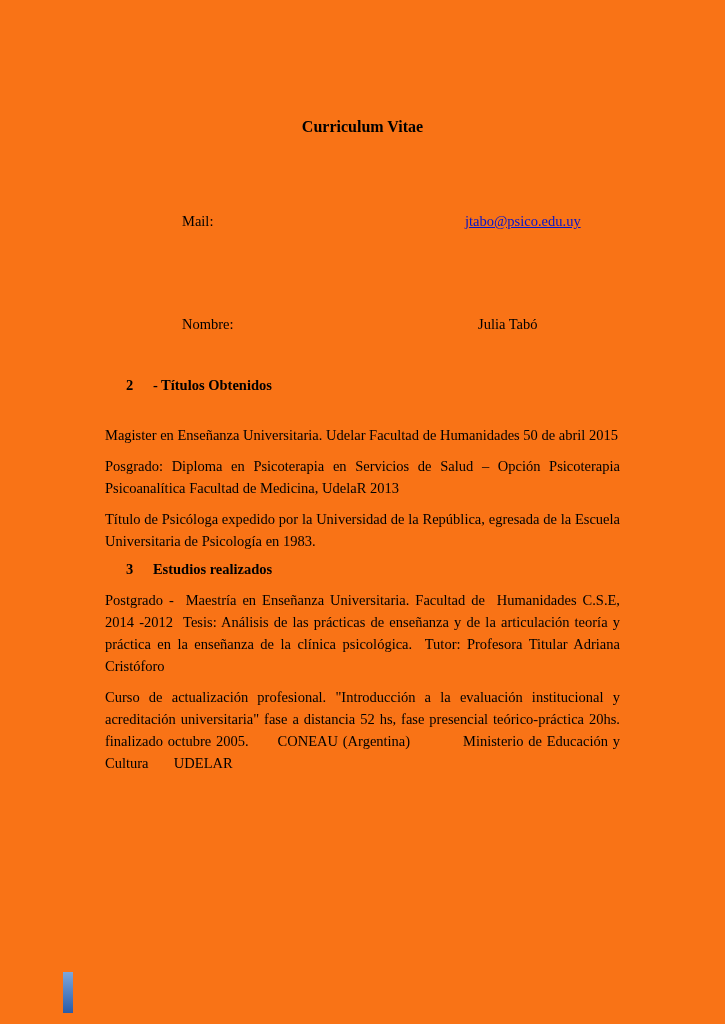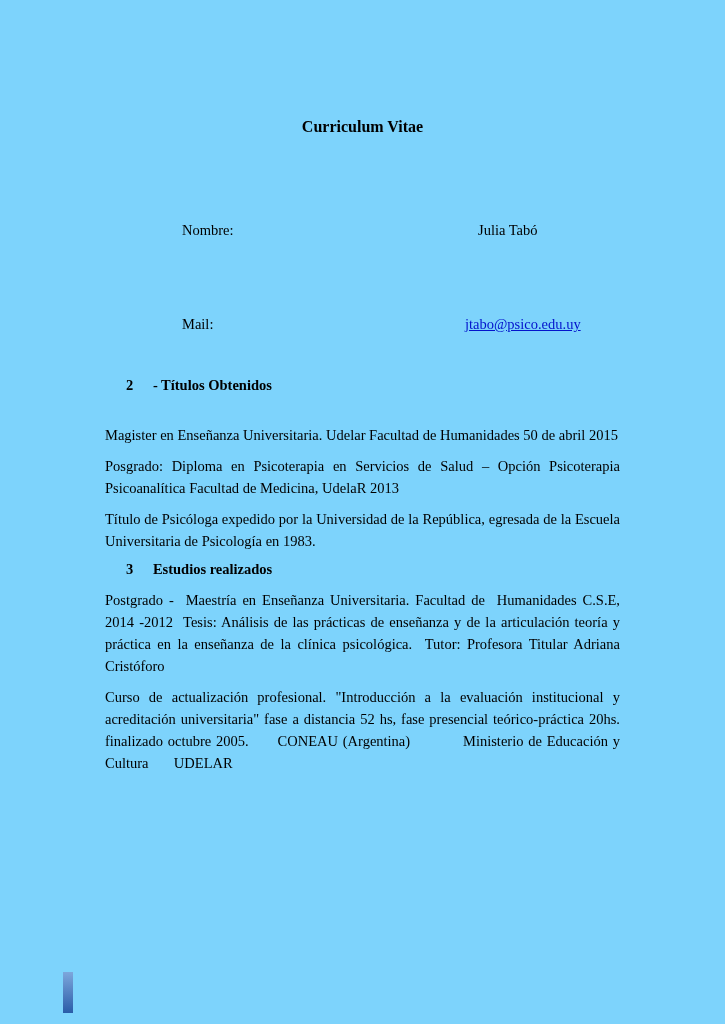--- a/index.html
+++ b/index.html
@@ -5,21 +5,21 @@
   * { margin: 0; padding: 0; box-sizing: border-box; }
   html, body { background: #ffffff; }
   body {
     width: 725px; height: 1024px;
     font-family: "Liberation Serif", "DejaVu Serif", serif;
     color: #000000;
   }
   .page {
     position: relative;
     width: 725px; height: 1024px;
-    background: #7dd3fc;
+    background: #f97316;
     overflow: hidden;
   }
   .content {
     position: absolute;
     left: 105px; top: 0;
     width: 515px;
     font-size: 14.5px;
     line-height: 22px;
   }
   .doc-title {
@@ -62,28 +62,28 @@
   }
 </style>
 </head>
 <body>
 
 <div class="page">
   <div class="content">
 
     <h1 class="doc-title">Curriculum Vitae</h1>
 
+    <div class="field-row field-mail">
+      <span class="field-label">Mail:</span>
+      <a class="mail-link" href="#">jtabo@psico.edu.uy</a>
+    </div>
+
     <div class="field-row field-name">
       <span class="field-label">Nombre:</span>
       <span class="name-value">Julia Tabó</span>
-    </div>
-
-    <div class="field-row field-mail">
-      <span class="field-label">Mail:</span>
-      <a class="mail-link" href="#">jtabo@psico.edu.uy</a>
     </div>
 
     <div class="section-heading heading-2">
       <span class="sec-num">2</span>
       <span class="sec-title">- Títulos Obtenidos</span>
     </div>
 
     <p class="para first">Magister en Enseñanza Universitaria. Udelar Facultad de Humanidades 50 de abril 2015</p>
 
     <p class="para">Posgrado: Diploma en Psicoterapia en Servicios de Salud – Opción Psicoterapia Psicoanalítica Facultad de Medicina, UdelaR 2013</p>

